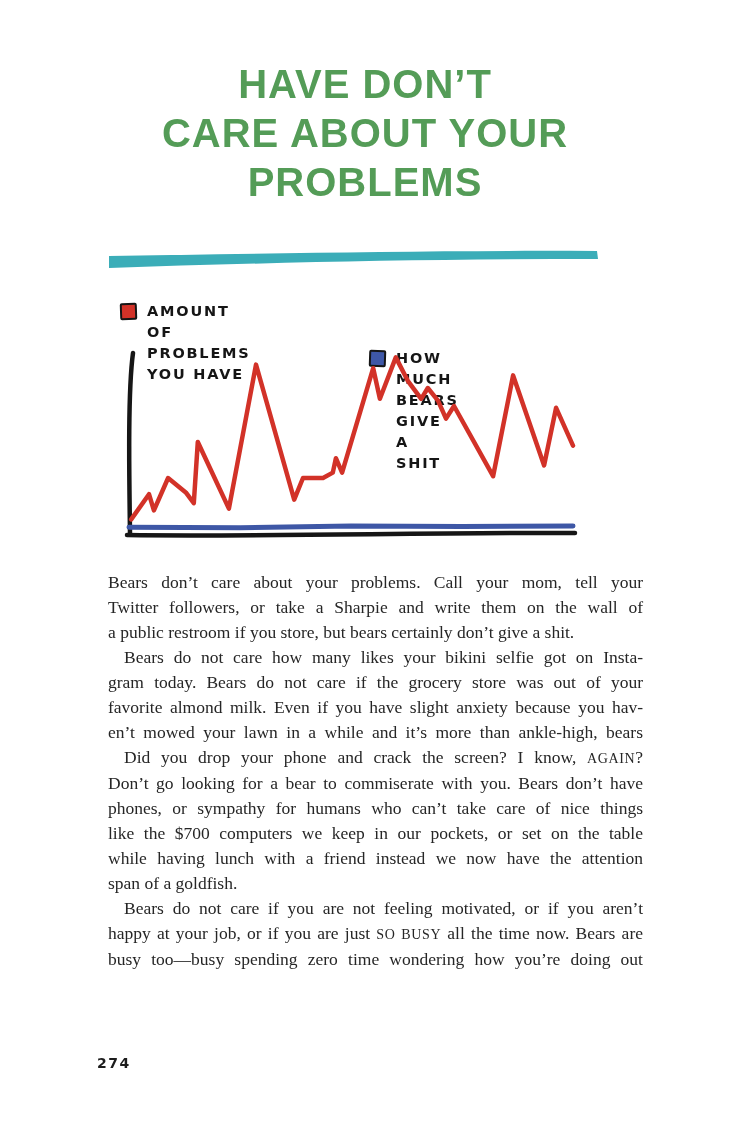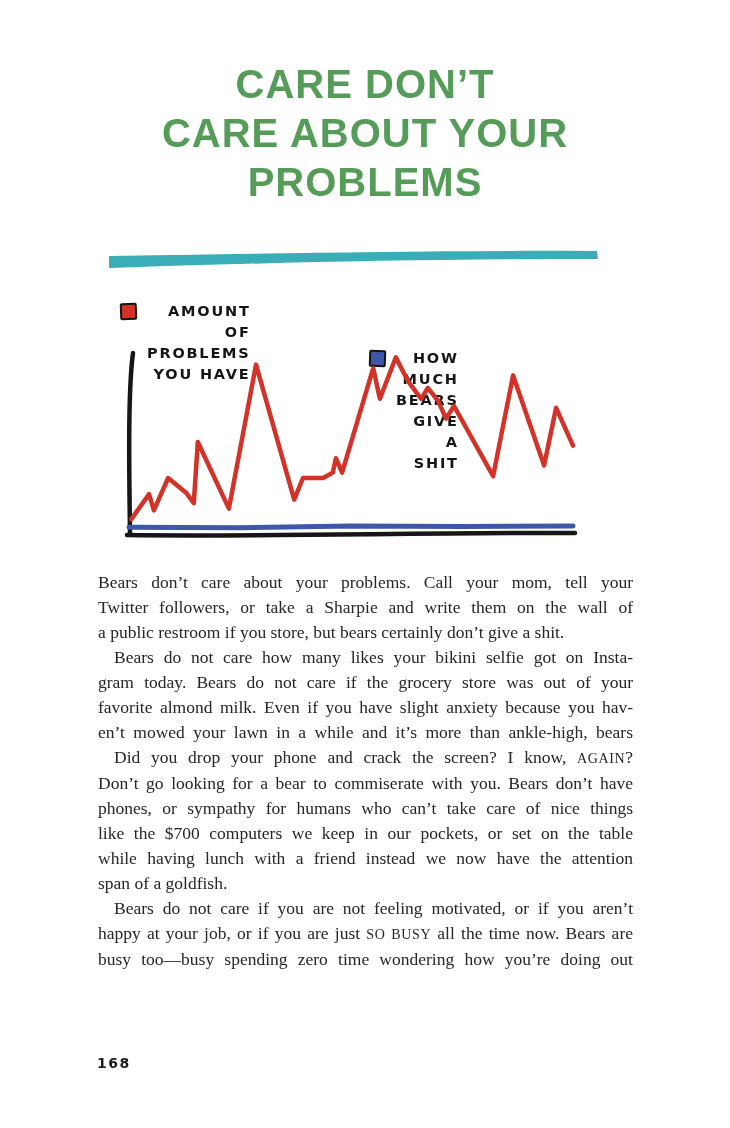--- a/index.html
+++ b/index.html
@@ -18,43 +18,43 @@
   .legend { position:absolute; left:0; top:0; }
   .legend-item {
     position:absolute; display:flex; align-items:flex-start; gap:10px;
     font-family:"DejaVu Sans", sans-serif; font-weight:bold;
     font-size:14.5px; line-height:21px; letter-spacing:1.8px; color:#151515;
   }
   .swatch {
     width:13px; height:13px; border:2.5px solid #151515; border-radius:2px;
     margin-top:2px; flex:none;
   }
-  .legend-text { text-align:right; }
+  .legend-text { text-align:left; }
   .chart { position:absolute; left:105px; top:345px; }
   .body-text {
-    position:absolute; left:98px; top:570px; width:535px;
+    position:absolute; left:108px; top:570px; width:535px;
     font-size:17.5px; line-height:25px; color:#262626;
   }
   .bline { text-align:justify; text-align-last:justify; }
   .bline.last { text-align-last:left; }
   .bline.indent { text-indent:16px; }
   .sc { font-size:0.8em; letter-spacing:0.6px; }
   .pagenum {
     position:absolute; left:97px; top:1055px;
     font-family:"DejaVu Sans", sans-serif; font-weight:bold;
     font-size:14px; letter-spacing:1.5px; color:#1c1c1c;
   }
 </style>
 </head>
 <body>
 
 <div class="page">
 
   <h1 class="title" style="color: rgb(84, 156, 87);">
-      <div>CARE DON’T</div>
+      <div>HAVE DON’T</div>
       <div>CARE ABOUT YOUR</div>
       <div>PROBLEMS</div>
     </h1>
 
   <svg class="divider" width="500" height="26" viewBox="0 0 500 26">
     <path d="M4,9 C150,7 320,3 492,4 L493,12 C320,12 150,16 4,21 Z" fill="#3badb8"></path>
   </svg>
 
   <div class="legend">
       <div class="legend-item" style="left: 120px; top: 301px;">
@@ -100,15 +100,15 @@
         <div class="bline">while having lunch with a friend instead we now have the attention</div>
         <div class="bline last">span of a goldfish.</div>
       </div>
       <div>
         <div class="bline indent">Bears do not care if you are not feeling motivated, or if you aren’t</div>
         <div class="bline">happy at your job, or if you are just <span class="sc">SO BUSY</span> all the time now. Bears are</div>
         <div class="bline">busy too—busy spending zero time wondering how you’re doing out</div>
       </div>
     </div>
 
-  <div class="pagenum">168</div>
+  <div class="pagenum">274</div>
 
 </div>
 
 </body></html>

